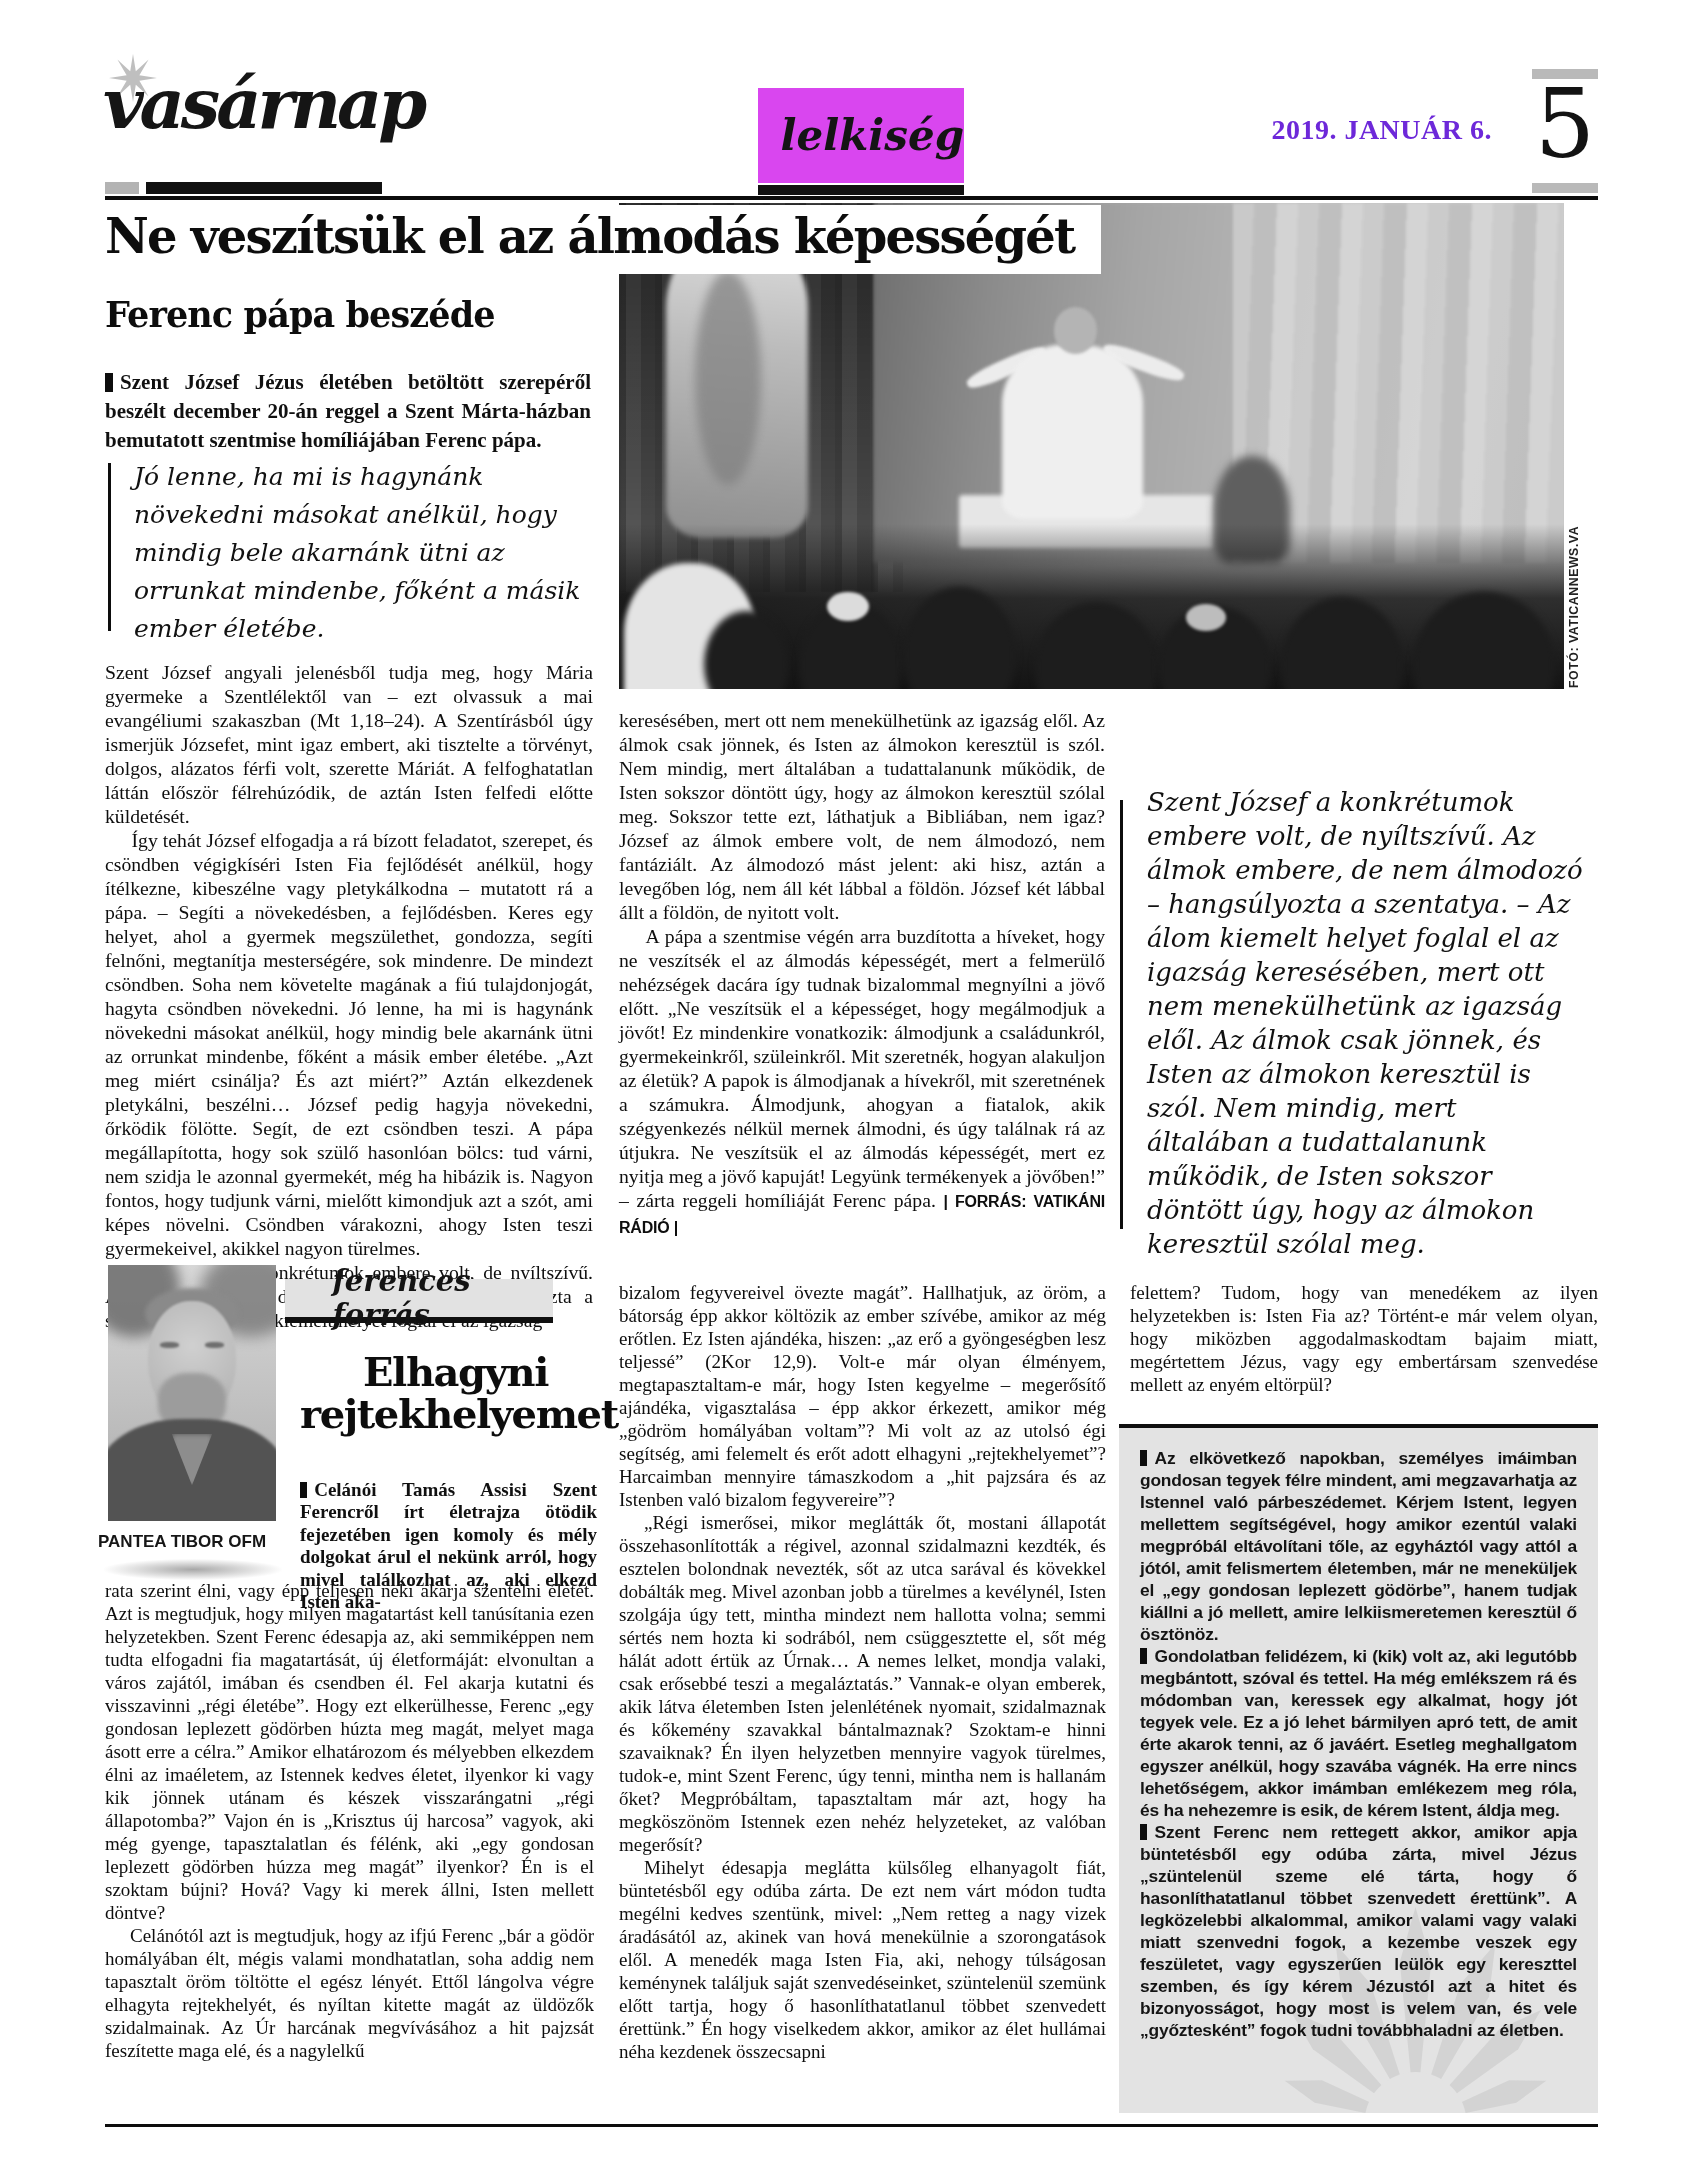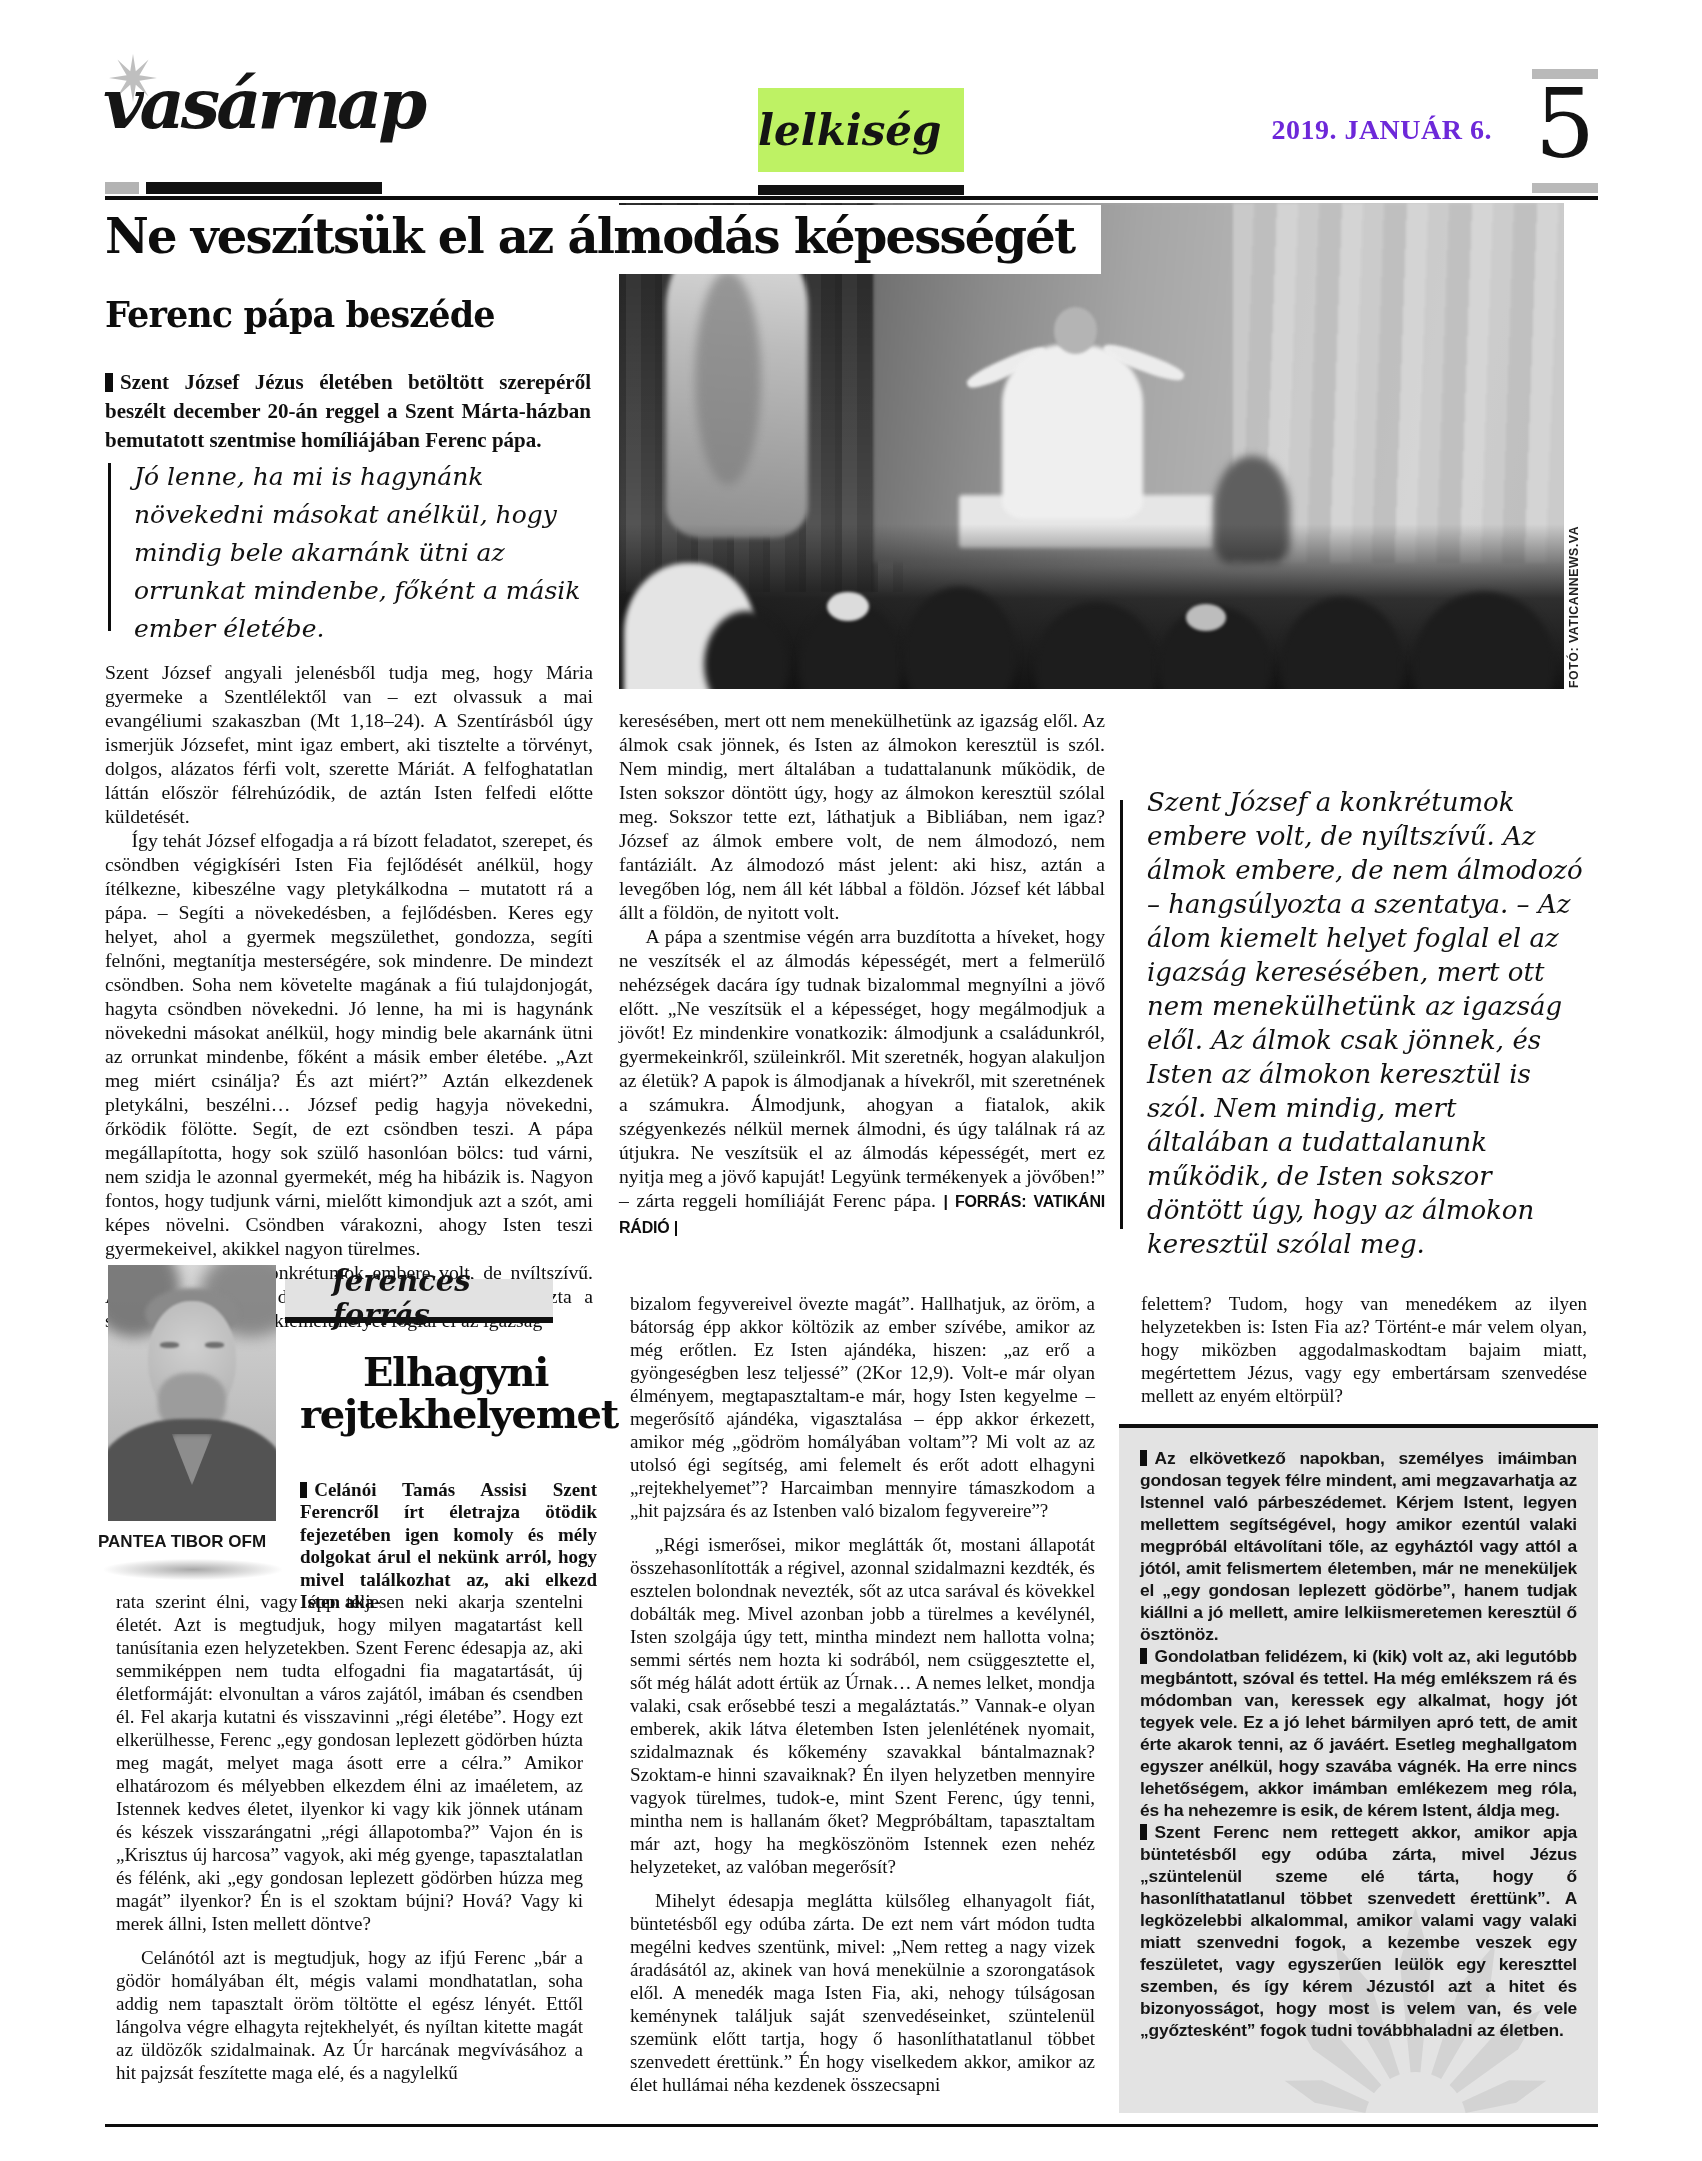--- a/index.html
+++ b/index.html
@@ -6,22 +6,22 @@
   .page{position:relative;width:1702px;height:2161px;background:#fff;overflow:hidden;
         font-family:"Liberation Serif",serif;color:#0e0e0e;}
   .abs{position:absolute;}
 
   
   .masthead{left:103px;top:69px;font-family:"DejaVu Serif",serif;font-style:italic;font-weight:700;
             font-size:70px;letter-spacing:-4.1px;color:#151515;line-height:1;}
   .masthead-star{left:109px;top:54px;width:48px;height:48px;opacity:.85;}
   .mast-bar{left:146px;top:182px;width:236px;height:12px;background:#111;}
   .mast-bar-accent{left:105px;top:182px;width:34px;height:12px;background:#b3b3b3;}
-  .section-box{left:758px;top:88px;width:206px;height:84px;background:#bef264;
-               display:flex;align-items:center;justify-content:flex-start;}
+  .section-box{left:758px;top:88px;width:206px;height:95px;background:#d946ef;
+               display:flex;align-items:center;justify-content:flex-end;}
   .section-label{font-family:"DejaVu Serif",serif;font-style:italic;font-weight:700;
                  font-size:42px;color:#141414;}
   .section-bar{left:758px;top:185px;width:206px;height:10px;background:#111;}
   .issue-date{left:1263px;top:114px;width:229px;text-align:right;font-family:"Liberation Serif",serif;
               font-weight:700;font-size:28px;letter-spacing:0.5px;color:#6d28d9;}
   .pageno{left:1532px;top:77px;width:66px;text-align:center;font-family:"DejaVu Serif",serif;
           font-size:95px;line-height:1;color:#131313;}
   .pageno-bar{width:66px;height:10px;background:#b9b9b9;left:1532px;}
   .pageno-bar.top{top:69px;} .pageno-bar.bottom{top:183px;}
   .header-rule{left:105px;top:196px;width:1493px;height:3.7px;background:#0c0c0c;}
@@ -102,21 +102,21 @@
      background:radial-gradient(ellipse at center,#a8a8a8 0%,rgba(168,168,168,0) 72%);}
   .tagbox{left:285px;top:1279px;width:268px;height:44px;background:#e2e2e2;border-bottom:6px solid #101010;
      display:flex;align-items:center;padding-left:17.4px;box-sizing:border-box;}
   .taglabel{font-family:"DejaVu Serif",serif;font-style:italic;font-weight:700;font-size:29px;color:#131313;margin-left:30px;}
   .a2-headline{left:300px;top:1351px;width:311px;font-family:"DejaVu Serif",serif;font-weight:700;
      font-size:40px;line-height:1.06;letter-spacing:-1.4px;color:#0d0d0d;text-align:center;}
   .a2-lead{left:300px;top:1460px;width:297px;font-size:19px;line-height:22.4px;font-weight:600;
      text-align:justify;color:#101010;}
   .a2-lead .lead-sq{width:6.9px;height:16.5px;vertical-align:-2.3px;}
   .bodycol2{font-size:19px;line-height:23px;text-align:justify;color:#0e0e0e;}
-  .bodycol2 p{margin:11px;text-indent:25px;}
+  .bodycol2 p{margin:0;text-indent:25px;}
   .bodycol2 p.first{text-indent:0;}
   .a2col1{left:105px;top:1579px;width:489px;}
   .a2col2{left:619px;top:1281px;width:487px;}
   .a2col3{left:1130px;top:1281px;width:468px;}
   .graybox{left:1119px;top:1424px;width:479px;height:689px;background:#e3e3e3;border-top:4.6px solid #0f0f0f;
      box-sizing:border-box;padding:19px 21px;overflow:hidden;}
   .graybox-inner{position:relative;z-index:2;font-family:"Liberation Sans",sans-serif;font-weight:700;
      font-size:17.4px;line-height:22px;letter-spacing:-0.2px;text-align:justify;color:#141414;}
   .graybox-inner p{margin:0 0 0 0;}
   .gb-sq{width:7.3px;height:15.6px;vertical-align:-1.8px;}

